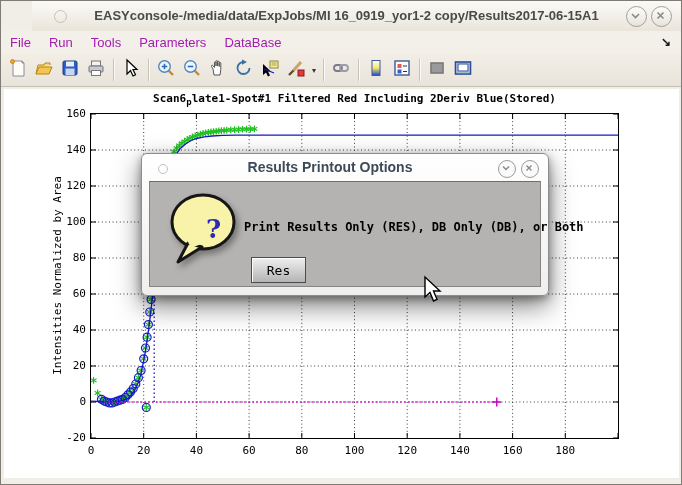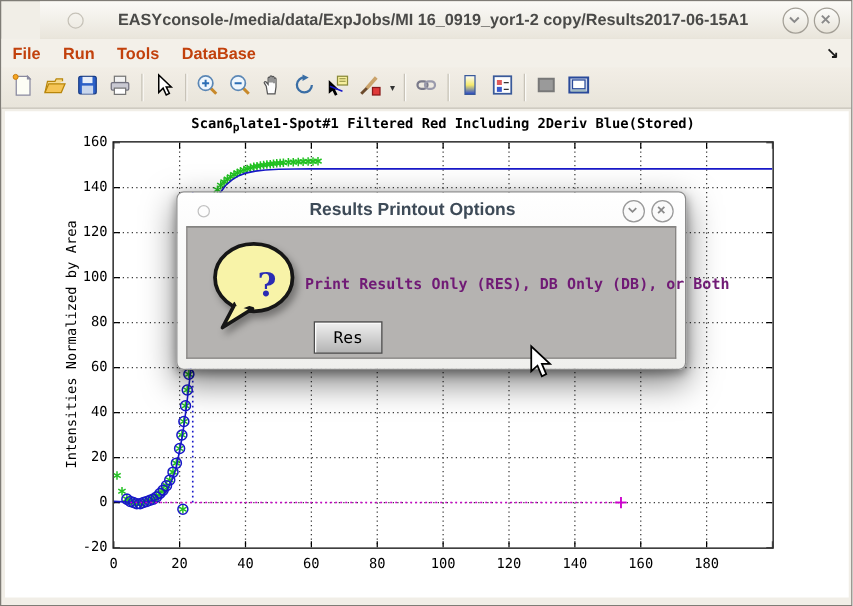--- a/index.html
+++ b/index.html
@@ -4,21 +4,21 @@
 <style>
   html,body{margin:0;padding:0;background:#d8d8d8;font-family:"Liberation Sans",sans-serif;}
   #window{position:relative;width:682px;height:485px;background:#f1eee7;border:1px solid #7f7c76;box-sizing:border-box;overflow:hidden;}
   
   #titlebar{position:absolute;left:0;top:0;right:0;height:30px;background:linear-gradient(#fbfaf7,#e9e5db);border-bottom:1px solid #cfcabd;margin-left:31px;}
   #title-text{position:absolute;left:60px;right:80px;top:0;height:30px;line-height:30px;text-align:center;font-size:13px;font-weight:bold;color:#4a4a48;white-space:nowrap;overflow:hidden;}
   .win-dot{position:absolute;left:22px;top:9px;width:11px;height:11px;border:1px solid #c6c2b8;border-radius:50%;}
   .circle-btn{position:absolute;top:5px;width:19px;height:19px;border:1px solid #a39f96;border-radius:50%;background:linear-gradient(#fcfcfa,#e8e4da);}
   .circle-btn svg{position:absolute;left:3px;top:3px;}
   #menubar{position:absolute;left:0;top:30px;right:0;height:23px;background:#f3f0e9;display:flex;align-items:center;}
-  .menu-item{padding:0 9px;font-size:13px;color:#c2410c;line-height:23px;font-weight:bold;}
+  .menu-item{padding:0 9px;font-size:13px;color:#a21caf;line-height:23px;}
   #menu-overflow{position:absolute;right:10px;top:30px;height:23px;line-height:23px;font-size:12px;font-weight:bold;color:#1a1a1a;}
   #toolbar{position:absolute;left:0;top:53px;right:0;height:33px;background:linear-gradient(#f2eee6,#e8e4da);border-bottom:1px solid #c4c0b5;display:flex;align-items:center;padding-left:4px;box-sizing:border-box;}
   .tb-btn{width:26px;height:26px;display:flex;align-items:center;justify-content:center;}
   .tb-sep{width:1px;height:22px;background:#c8c3b8;margin:0 4px;box-shadow:1px 0 0 #fbfaf7;}
   .tb-caret{width:10px;height:26px;display:flex;align-items:center;justify-content:center;font-size:8px;color:#333;}
   
   #figure-area{position:absolute;left:3px;top:88px;width:675px;height:389px;background:#ffffff;}
   #plot-box{position:absolute;left:87px;top:25px;width:527px;height:324px;background:#ffffff;outline:1px solid #000;}
   #plot-box svg{position:absolute;left:0;top:0;}
   #plot-title{position:absolute;left:87px;top:3px;width:527px;text-align:center;font-family:"DejaVu Sans Mono",monospace;font-size:11px;font-weight:bold;color:#000;white-space:nowrap;}
@@ -30,21 +30,21 @@
   
   #dialog{position:absolute;left:140px;top:152px;width:408px;height:143px;background:linear-gradient(#ffffff,#efefed);border:1px solid #8c8c8c;border-radius:6px;box-shadow:0 10px 26px rgba(0,0,0,.5),0 3px 8px rgba(0,0,0,.35);box-sizing:border-box;}
   #dialog-titlebar{position:absolute;left:0;top:0;right:0;height:37px;}
   #dialog-title{position:absolute;left:40px;right:70px;top:0;height:27px;line-height:27px;text-align:center;font-size:14px;font-weight:bold;color:#3d4a57;white-space:nowrap;}
   .dlg-dot{position:absolute;left:16px;top:10px;width:8px;height:8px;border:1px solid #c2c2c2;border-radius:50%;}
   .dlg-btn{position:absolute;top:6px;width:16px;height:16px;border:1px solid #9a9a9a;border-radius:50%;background:#fafafa;}
   .dlg-btn svg{position:absolute;left:2px;top:2px;}
   #dialog-content{position:absolute;left:7px;right:7px;top:27px;bottom:8px;background:#b5b3b1;border:1px solid #878583;border-top-color:#6f6d6b;}
   #bubble{position:absolute;left:18px;top:10px;filter:drop-shadow(3px 4px 3px rgba(0,0,0,.35));}
   #bubble-q{position:absolute;left:38px;top:22px;font-family:"DejaVu Serif",serif;font-size:26px;font-weight:bold;color:#2b2bb4;}
-  #dialog-message{position:absolute;left:94px;top:38px;font-family:"DejaVu Sans Mono",monospace;font-size:12px;font-weight:bold;color:#701a75;white-space:nowrap;}
+  #dialog-message{position:absolute;left:94px;top:38px;font-family:"DejaVu Sans Mono",monospace;font-size:12px;font-weight:bold;color:#000000;white-space:nowrap;}
   .dlg-push{position:absolute;top:75px;height:26px;background:linear-gradient(#f0f0f0,#b4b4b4);border:1px solid #4c4c4c;box-shadow:inset 1px 1px 0 #fdfdfd;font-family:"DejaVu Sans Mono",monospace;font-size:13px;color:#000;text-align:center;line-height:24px;box-sizing:border-box;}
   #btn-both{border:2px solid #c4627f;line-height:22px;top:74px;height:28px;}
   
   #mouse-cursor{position:absolute;left:420px;top:274px;z-index:50;}
 </style>
 </head>
 <body>
 
 <div id="window">
 
@@ -60,20 +60,21 @@
       <span><svg width="11" height="11">
             <path d="M2.5,2.5 L8.5,8.5 M8.5,2.5 L2.5,8.5" stroke="#8a8a8a" stroke-width="1.6"></path>
           </svg></span>
     </div>
   </div>
 
   <div id="menubar">
     <div class="menu-item">File</div>
     <div class="menu-item">Run</div>
     <div class="menu-item">Tools</div>
+    <div class="menu-item">Parameters</div>
     <div class="menu-item">DataBase</div>
   </div>
   <div id="menu-overflow">↘</div>
 
   <div id="toolbar">
     <div class="tb-btn">
         <span><svg width="20" height="20">
             <polygon points="5,3 14,3 16,5 16,18 5,18" fill="#fdfdf5" stroke="#8a8aa0"></polygon>
             <polygon points="14,3 16,5 14,5" fill="#d8d8e8" stroke="#8a8aa0"></polygon>
             <circle cx="4.5" cy="3.5" r="2" fill="#f5a623" stroke="#c97b0a" stroke-width="0.8"></circle>

